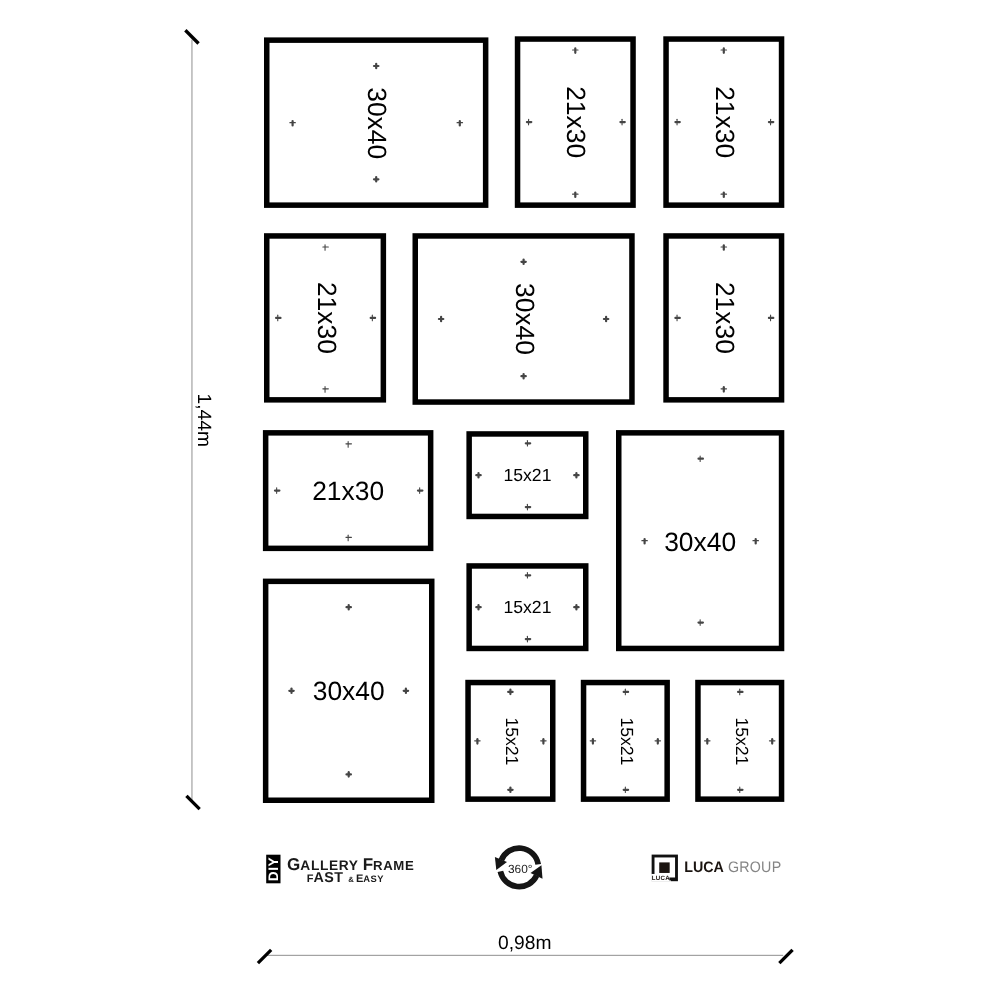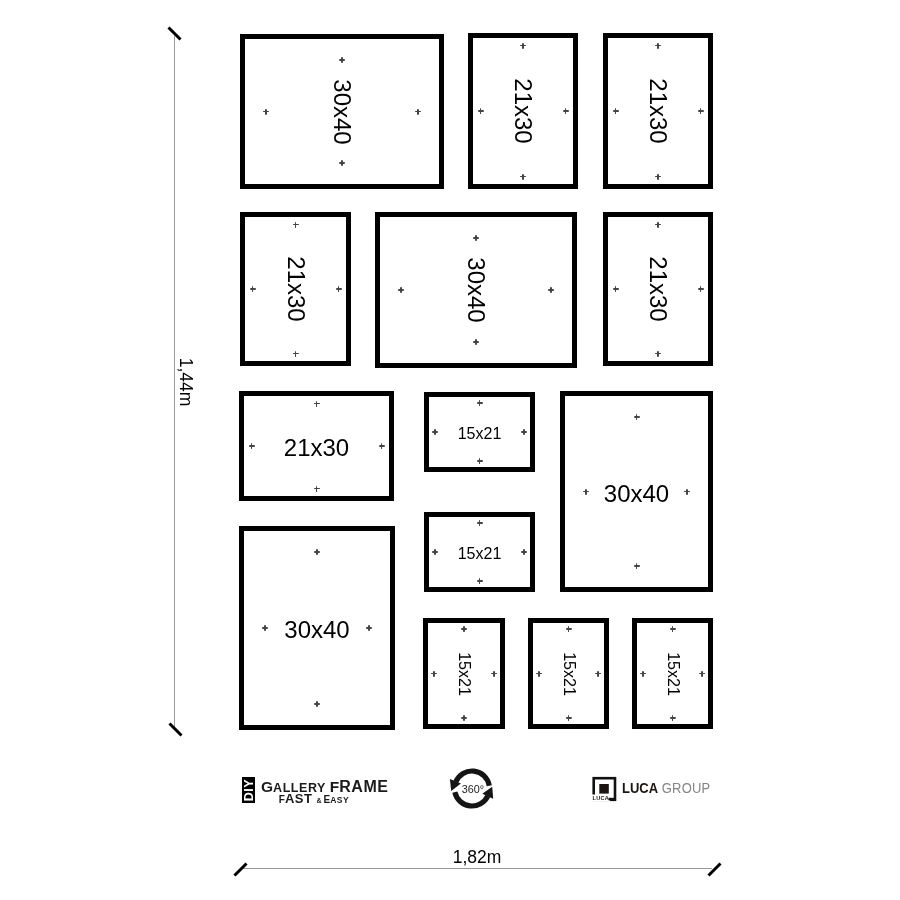--- a/index.html
+++ b/index.html
@@ -192,27 +192,27 @@
 <div class="tick" style="left:166.5px;top:728px;transform:rotate(45deg)"></div>
 
 <div style="position:absolute;left:155.5px;top:371px;width:60px;height:22px;line-height:22px;text-align:center;font-size:17.5px;transform:rotate(90deg)">1,44m</div>
 
 <div style="position:absolute;left:241px;top:868px;width:471px;height:1.4px;background:#9a9a9a"></div>
 
 <div class="tick" style="left:232px;top:867.5px;transform:rotate(-45deg)"></div>
 
 <div class="tick" style="left:705.5px;top:867.5px;transform:rotate(-45deg)"></div>
 
-<div style="position:absolute;left:447px;top:847px;width:60px;height:20px;line-height:20px;text-align:center;font-size:17.5px">1,82m</div>
+<div style="position:absolute;left:447px;top:847px;width:60px;height:20px;line-height:20px;text-align:center;font-size:17.5px">0,98m</div>
 
 <div style="position:absolute;left:242px;top:777px;width:13px;height:26.3px;background:#000"></div>
 
 <div style="position:absolute;left:236px;top:779px;width:25px;height:22px;line-height:22px;text-align:center;color:#fff;font-size:12.5px;font-weight:700;letter-spacing:0.5px;transform:rotate(-90deg)">DIY</div>
 
-<div style="position:absolute;left:261px;top:778px;width:120px;height:14px;font-weight:700;color:#1a1a1a;white-space:nowrap"><span style="font-size:15.5px">G</span><span style="font-size:12.5px;letter-spacing:0.55px">ALLERY </span><span style="font-size:15.5px">F</span><span style="font-size:16px;letter-spacing:0.55px">RAME</span></div>
+<div style="position:absolute;left:261px;top:778px;width:120px;height:14px;font-weight:700;color:#1a1a1a;white-space:nowrap"><span style="font-size:15.5px">G</span><span style="font-size:12.5px;letter-spacing:0.55px">ALLERY </span><span style="font-size:15.5px">F</span><span style="font-size:12px;letter-spacing:0.55px">RAME</span></div>
 
 <div style="position:absolute;left:262px;top:788.5px;width:104px;height:10px;text-align:center;font-weight:700;color:#1a1a1a;white-space:nowrap"><span style="font-size:10px">F</span><span style="font-size:13px;letter-spacing:0.5px">AST </span><span style="font-size:7px">&amp; </span><span style="font-size:10px">E</span><span style="font-size:8.5px;letter-spacing:0.5px">ASY</span></div>
 
 <svg style="position:absolute;left:444px;top:762px" width="56" height="56" viewBox="0 0 56 56">
 <path d="M 45.28 23.76 A 17.5 17.5 0 0 0 11.77 19.94" fill="none" stroke="#151515" stroke-width="5.2"></path>
 <path d="M 10.88 30.14 A 17.5 17.5 0 0 0 43.86 33.9" fill="none" stroke="#151515" stroke-width="5.2"></path>
 <polygon points="7.2,29.0 16.9,21.6 5.9,17.1" fill="#151515"></polygon>
 <polygon points="48.2,24.7 49.2,36.8 38.3,31.7" fill="#151515"></polygon>
 <text x="29" y="31.3" font-size="10.8" text-anchor="middle" fill="#222" font-family="Liberation Sans, sans-serif">360°</text>
 </svg>

